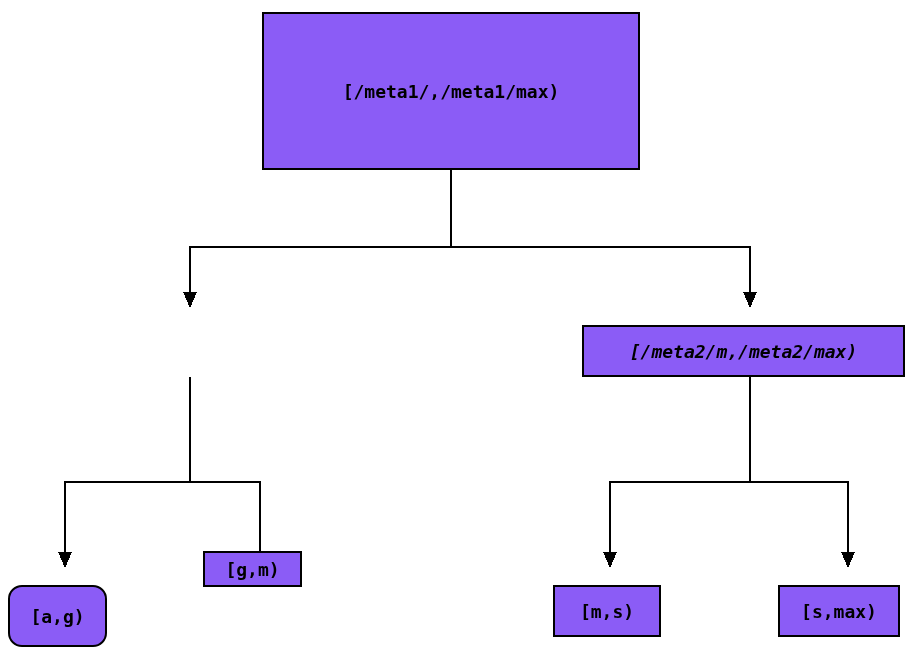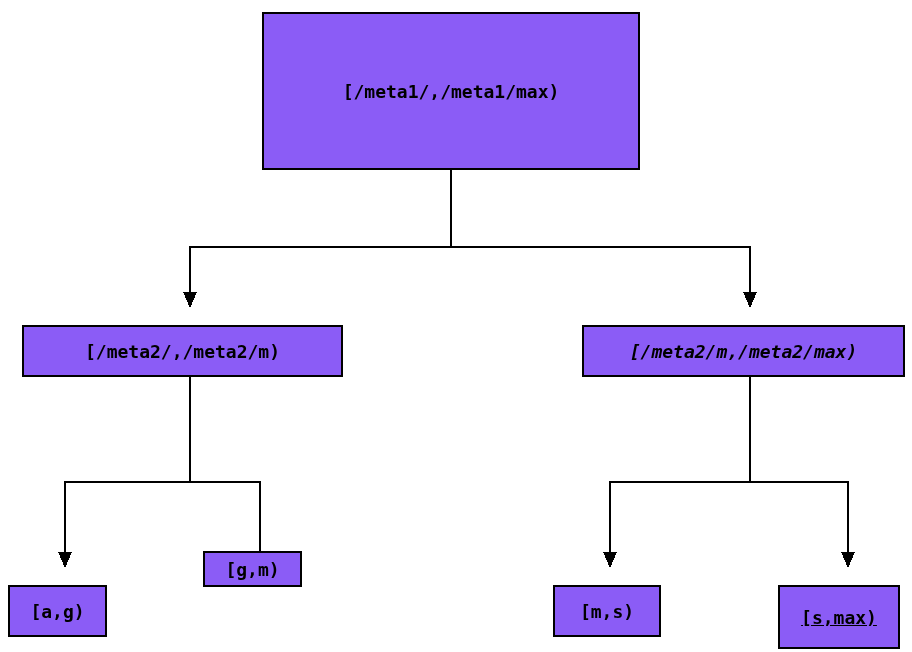--- a/index.html
+++ b/index.html
@@ -31,24 +31,24 @@
     align-items: center;
     justify-content: center;
     font-size: 18px;
     font-weight: bold;
     color: #000000;
     white-space: nowrap;
   }
   .node-root   { left: 262px; top: 12px;  width: 378px; height: 158px; }
   .node-l2a    { left: 22px;  top: 325px; width: 321px; height: 52px; }
   .node-l2b    { left: 582px; top: 325px; width: 323px; height: 52px; font-style: italic; }
-  .node-leaf-a { left: 8px;   top: 585px; width: 99px;  height: 52px; }
+  .node-leaf-a { left: 8px;   top: 585px; width: 99px;  height: 62px; border-radius: 14px; }
   .node-leaf-b { left: 203px; top: 551px; width: 99px;  height: 36px; }
   .node-leaf-c { left: 553px; top: 585px; width: 108px;  height: 52px; }
-  .node-leaf-d { left: 778px; top: 585px; width: 122px; height: 64px; text-decoration: underline; }
+  .node-leaf-d { left: 778px; top: 585px; width: 122px; height: 52px; }
 </style>
 </head>
 <body>
 
 <div class="stage">
 
   <svg class="connectors" width="912" height="652" viewBox="0 0 912 652" stroke="#000000" stroke-width="2" fill="none" shape-rendering="crispEdges">
 
     <g>
       <path d="M451,170 L451,247"></path>
@@ -75,23 +75,20 @@
       <path d="M848,481 L848,553"></path>
       <polygon points="603,552 617,552 610,568" fill="#000000" stroke="none"></polygon>
       <polygon points="841,552 855,552 848,568" fill="#000000" stroke="none"></polygon>
     </g>
   </svg>
 
   <div class="node node-root">
     <span>[/meta1/,/meta1/max)</span>
   </div>
 
-  <div class="node node-l2a">
-    <span>[/meta2/,/meta2/m)</span>
-  </div>
 
   <div class="node node-l2b">
     <span>[/meta2/m,/meta2/max)</span>
   </div>
 
   <div class="node node-leaf-a">
     <span>[a,g)</span>
   </div>
 
   <div class="node node-leaf-b">

